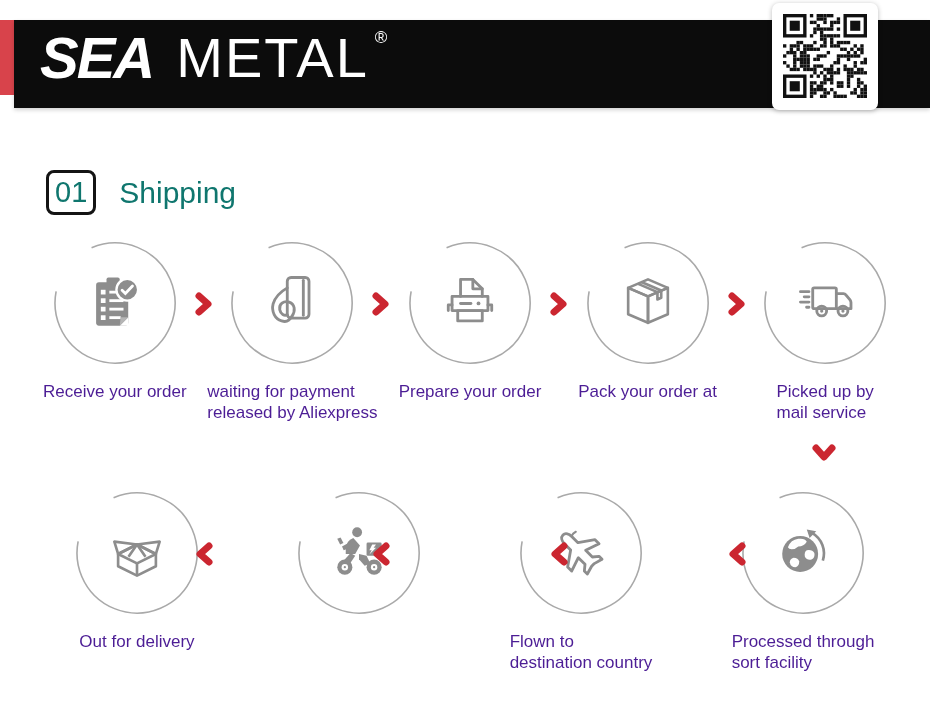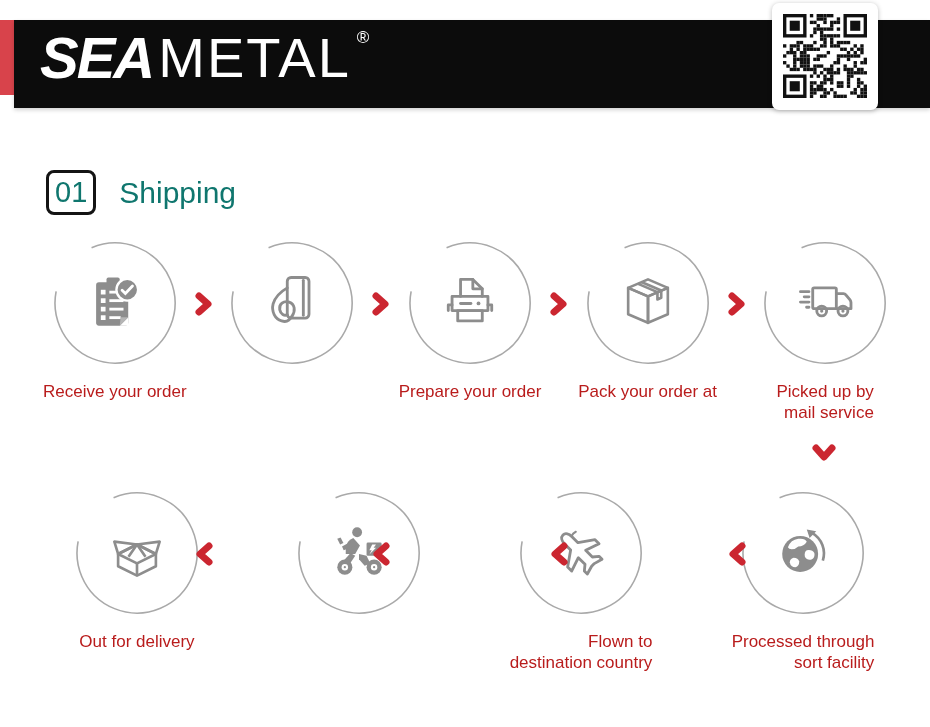--- a/index.html
+++ b/index.html
@@ -5,42 +5,42 @@
   html,body{margin:0;padding:0;background:#fff;}
   .page{position:relative;width:930px;height:727px;background:#fff;overflow:hidden;
         font-family:"Liberation Sans",sans-serif;}
 
   
   .red-stripe{position:absolute;left:0;top:20px;width:14px;height:75px;background:#d8434b;}
   .header-bar{position:absolute;left:14px;top:20px;width:916px;height:88px;background:#0c0c0c;
               box-shadow:0 2px 4px rgba(0,0,0,.18);}
   .logo{position:absolute;left:26px;top:0;height:75px;display:flex;align-items:center;color:#fff;}
   .sea{font-size:58px;font-weight:bold;font-style:italic;letter-spacing:-2px;line-height:1;}
-  .metal{font-size:56px;font-weight:normal;letter-spacing:2px;margin-left:5px;line-height:1;}
+  .metal{font-size:56px;font-weight:normal;letter-spacing:2px;margin-left:23px;line-height:1;}
   .reg{font-size:17px;align-self:flex-start;margin:8px 0 0 6px;font-weight:normal;}
 
   .qr-card{position:absolute;left:772px;top:3px;width:106px;height:107px;background:#fff;
            border-radius:7px;box-shadow:0 1px 5px rgba(0,0,0,.28);z-index:5;}
   .qr-card svg{position:absolute;left:11px;top:11px;}
 
   
   .section-title{position:absolute;left:46px;top:170px;display:flex;align-items:center;color:#0f766e;}
   .num-box{border:3px solid #141414;border-radius:8px;padding:0 6px;font-size:29px;height:39px;
            line-height:39px;}
   .title-text{margin-left:23px;font-size:30px;}
 
   
   .row{position:absolute;left:26px;width:888px;display:flex;}
   .row1{top:241px;}
   .row2{top:491px;}
   .step{flex:1;display:flex;flex-direction:column;align-items:center;}
   .circle{position:relative;width:124px;height:124px;}
   .circle .arc{position:absolute;left:0;top:0;}
   .circle .icon{position:absolute;inset:0;margin:auto;}
-  .label{margin-top:16px;text-align:right;font-size:17px;line-height:21px;color:#b91c1c;}
+  .label{margin-top:16px;text-align:left;font-size:17px;line-height:21px;color:#4c1d95;}
   .label span{display:block;}
 
   .arrow{position:absolute;}
   .ar1{top:292px;} .ar2{top:542px;}
   .a1{left:193px;} .a2{left:370px;} .a3{left:548px;} .a4{left:726px;}
   .down-arrow{position:absolute;left:811px;top:444px;}
 </style>
 </head>
 <body>
 
@@ -328,20 +328,24 @@
         </svg>
         <svg class="icon" width="68" height="68" viewBox="0 0 72 72">
           <g fill="none" stroke="#8d8d8d" stroke-width="3" stroke-linecap="round" stroke-linejoin="round">
             <rect x="31" y="9" width="23" height="43" rx="4"></rect>
             <path d="M48 12 v37"></path>
             <path d="M31 20 C24 24 18 30 16 37 C14 45 18 53 25 55 C30 56.5 34 54 36 50"></path>
             <path d="M36 50 C40 44 39 37 33 35 C27 33.5 22 37 23 43 C24 48 28 50 31 48.5"></path>
           </g>
         </svg>
       </div>
+      <div class="label">
+        <span>waiting for payment</span>
+        <span>released by Aliexpress</span>
+      </div>
     </div>
 
     <div class="step">
       <div class="circle">
         <svg class="arc" width="124" height="124" viewBox="0 0 124 124">
           <circle cx="62" cy="62" r="60" fill="none" stroke="#a9a9a9" stroke-width="1.6" stroke-dasharray="318 59" transform="rotate(-113 62 62)"></circle>
         </svg>
         <svg class="icon" width="68" height="68" viewBox="0 0 72 72">
           <g fill="none" stroke="#8d8d8d" stroke-width="3" stroke-linejoin="round" stroke-linecap="round">
             <path d="M26 29 V11 h13 l10 10 v8"></path>

